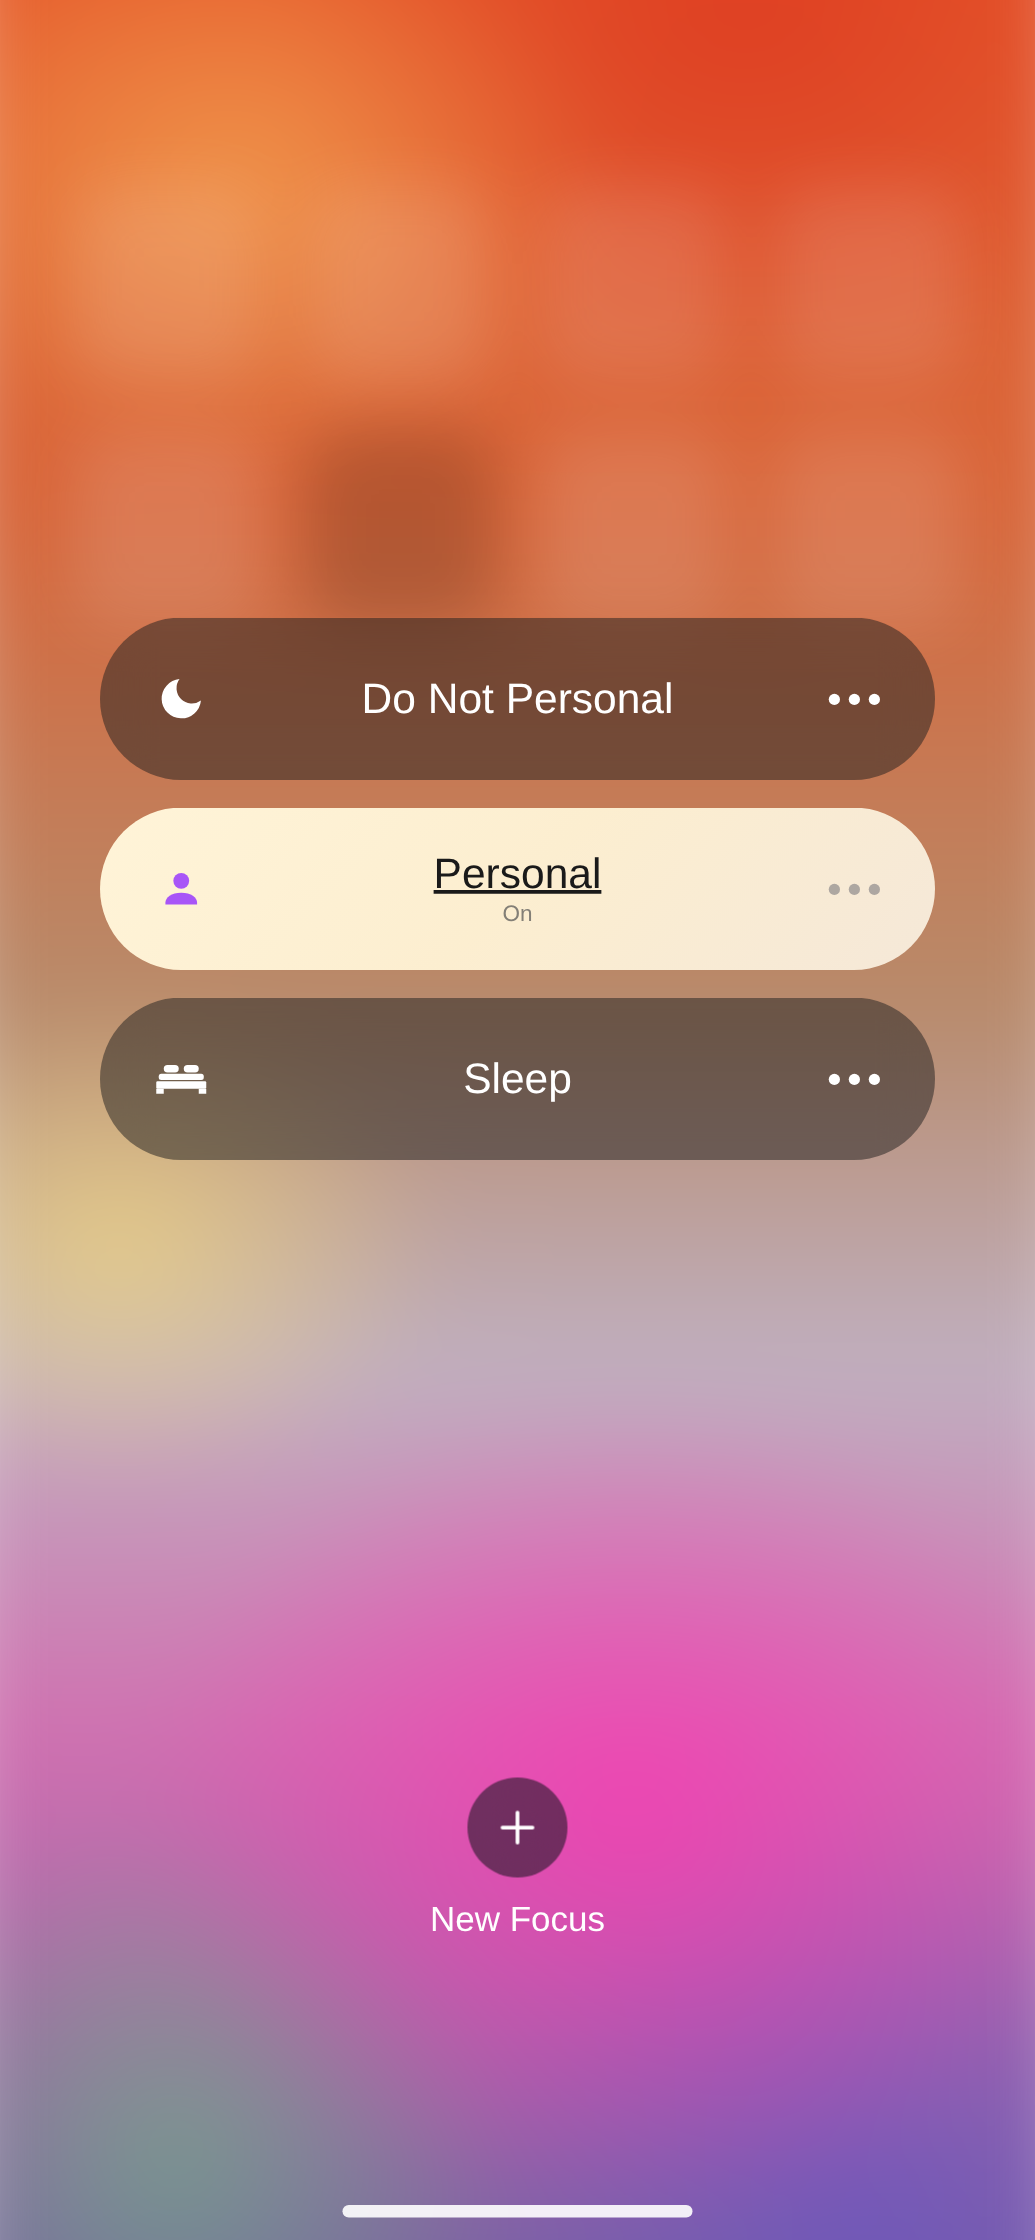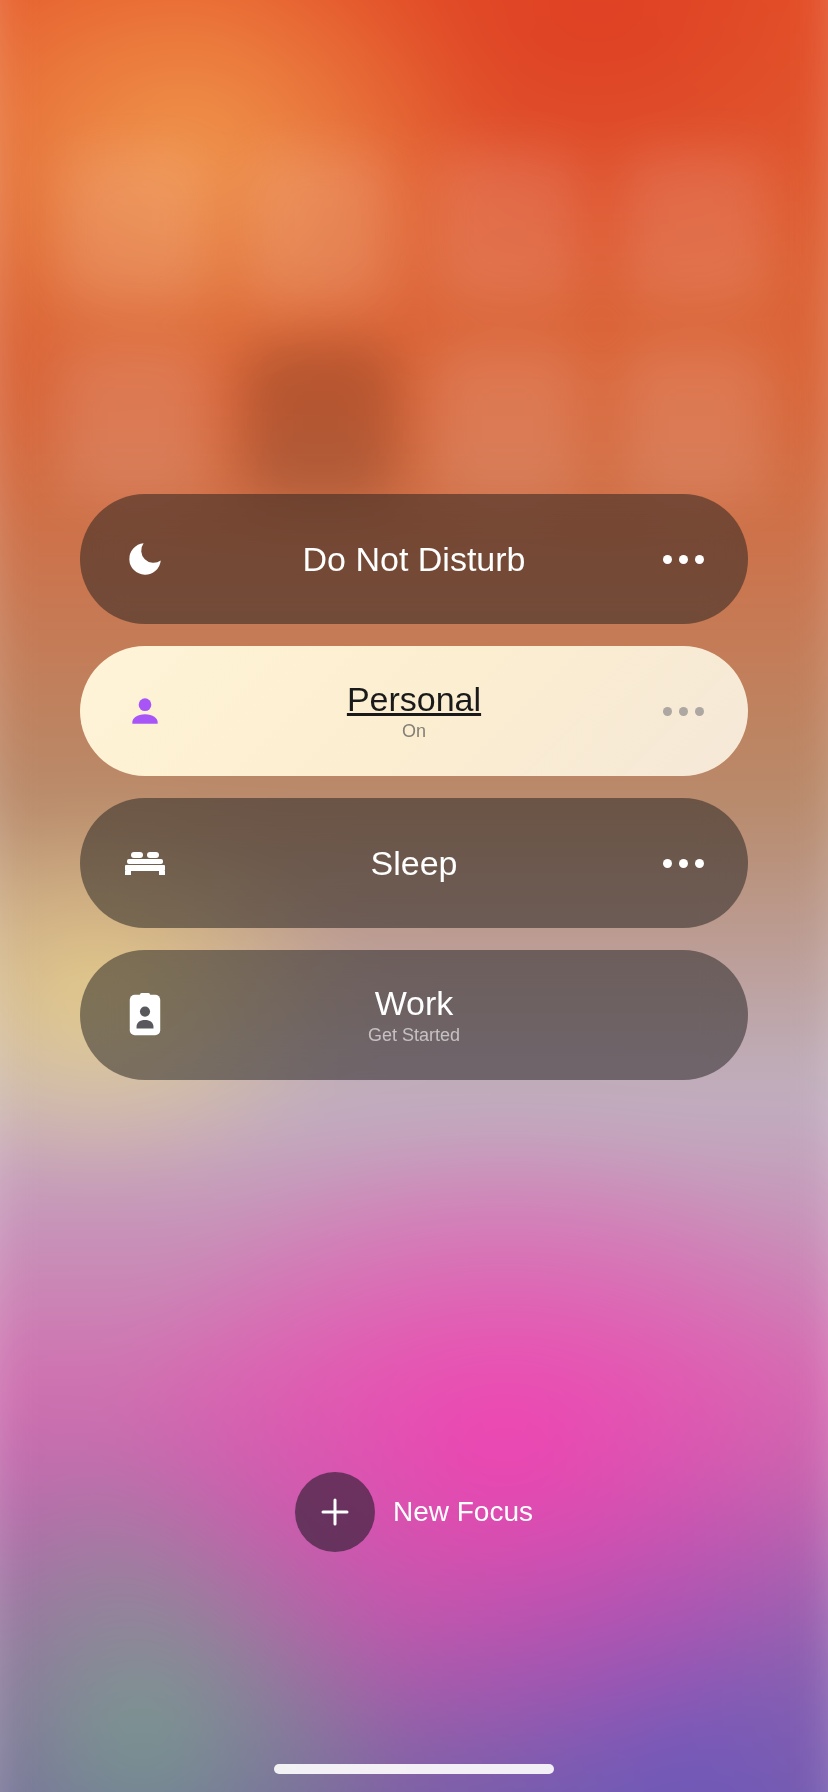--- a/index.html
+++ b/index.html
@@ -125,21 +125,21 @@
     }
     .focus-item.active .dot {
       background: rgba(100,100,110,0.5);
     }
     .new-focus {
       position: absolute;
       bottom: 240px;
       left: 50%;
       transform: translateX(-50%);
       display: flex;
-      flex-direction: row;
+      flex-direction: column;
       align-items: center;
       gap: 18px;
     }
     .new-focus-btn {
       width: 80px;
       height: 80px;
       border-radius: 50%;
       background: rgba(20,20,30,0.55);
       backdrop-filter: blur(20px);
       display: flex;
@@ -180,21 +180,21 @@
 
 <div class="focus-container">
 
   <div class="focus-item dark">
     <div class="focus-icon">
       <svg width="42" height="42" viewBox="0 0 24 24" fill="#fff">
         <path d="M21 12.79A9 9 0 1 1 11.21 3 7 7 0 0 0 21 12.79z"></path>
       </svg>
     </div>
     <div class="focus-text">
-      <span class="focus-title">Do Not Disturb</span>
+      <span class="focus-title">Do Not Personal</span>
     </div>
     <div class="focus-more">
       <div class="dots">
         <div class="dot"></div>
           <div class="dot"></div>
           <div class="dot"></div>
       </div>
     </div>
   </div>
 
@@ -234,35 +234,20 @@
     </div>
     <div class="focus-more">
       <div class="dots">
         <div class="dot"></div>
           <div class="dot"></div>
           <div class="dot"></div>
       </div>
     </div>
   </div>
 
-  <div class="focus-item dark">
-    <div class="focus-icon">
-      <svg width="34" height="44" viewBox="0 0 20 26" fill="#fff">
-        <rect x="1" y="1" width="18" height="24" rx="3"></rect>
-        <rect x="7" y="0" width="6" height="4" rx="1" fill="#fff"></rect>
-        <circle cx="10" cy="11" r="3" fill="rgba(60,60,65,0.85)"></circle>
-        <path d="M5 20c0-2.5 2-4 5-4s5 1.5 5 4v1H5v-1z" fill="rgba(60,60,65,0.85)"></path>
-      </svg>
-    </div>
-    <div class="focus-text">
-      <span class="focus-title">Work</span>
-      <span class="focus-subtitle">Get Started</span>
-    </div>
-    <div class="focus-more"></div>
-  </div>
 
 </div>
 
 <div class="new-focus">
   <div class="new-focus-btn">
     <svg width="36" height="36" viewBox="0 0 24 24">
       <line x1="12" y1="4" x2="12" y2="20" stroke="#fff" stroke-width="2" stroke-linecap="round"></line>
       <line x1="4" y1="12" x2="20" y2="12" stroke="#fff" stroke-width="2" stroke-linecap="round"></line>
     </svg>
   </div>

